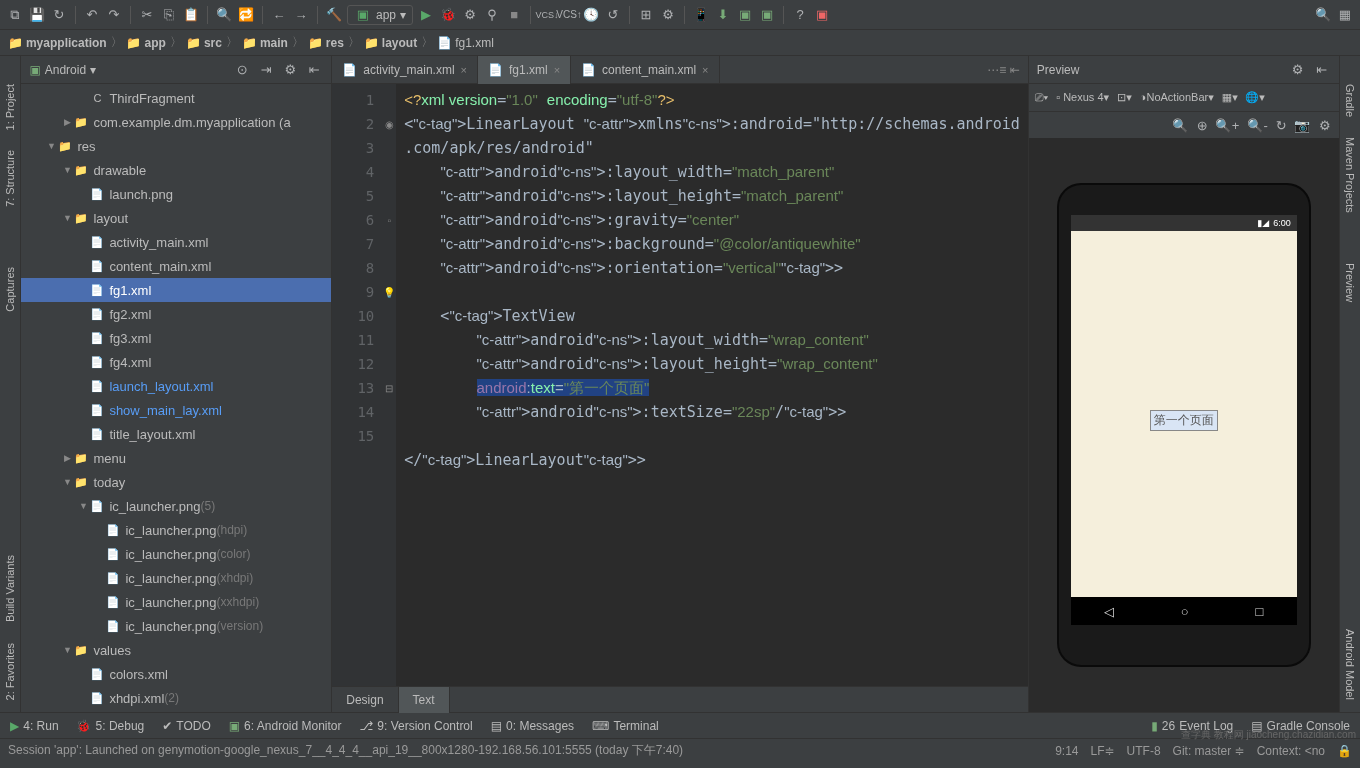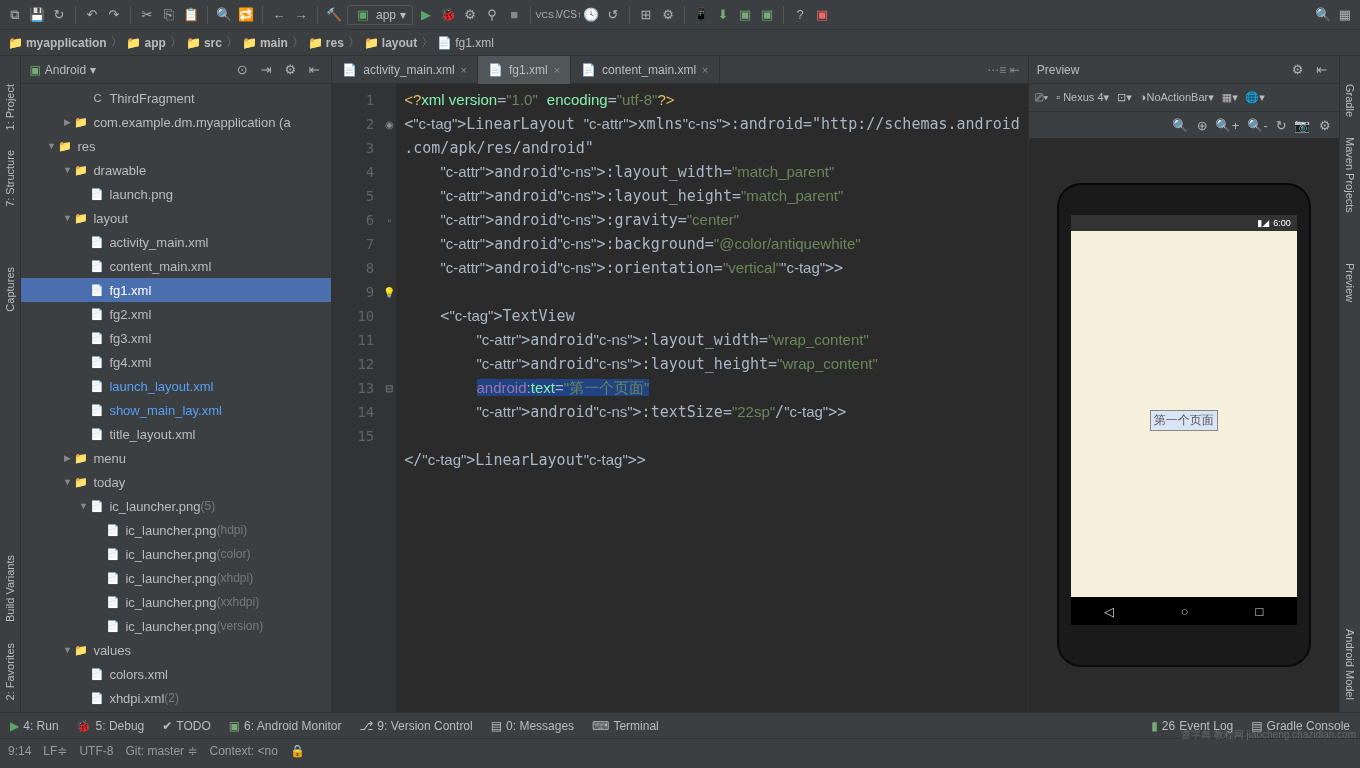--- a/index.html
+++ b/index.html
@@ -368,20 +368,24 @@
 
     &lt;<span class="&lt;span">"c-tag"</span>&gt;TextView
         <span class="&lt;span">"c-attr"</span>&gt;android<span class="&lt;span">"c-ns"</span>&gt;:layout_width=<span class="c-str">"wrap_content"</span>
         <span class="&lt;span">"c-attr"</span>&gt;android<span class="&lt;span">"c-ns"</span>&gt;:layout_height=<span class="c-str">"wrap_content"</span>
         <span class="c-sel"><span class="c-ns">android</span>:<span class="c-attr">text</span>=<span class="c-str">"第一个页面"</span></span>
         <span class="&lt;span">"c-attr"</span>&gt;android<span class="&lt;span">"c-ns"</span>&gt;:textSize=<span class="c-str">"22sp"</span>/<span class="&lt;span">"c-tag"</span>&gt;&gt;
 
 &lt;/<span class="&lt;span">"c-tag"</span>&gt;LinearLayout<span class="&lt;span">"c-tag"</span>&gt;&gt;
 </div>
     </div>
+    <div class="editor-footer">
+      <div class="ef-tab">Design</div>
+      <div class="ef-tab active">Text</div>
+    </div>
   </div>
 
   <div class="preview-panel">
     <div class="panel-header">
       <span>Preview</span>
       <div class="panel-header-r">
         <span class="tb-icon">⚙</span>
         <span class="tb-icon">⇤</span>
       </div>
     </div>
@@ -465,20 +469,21 @@
       <span>26</span> 
       <span>Event Log</span>
     </span>
   <span class="bb-item">
       <span>▤</span>
       <span>Gradle Console</span>
     </span>
 </div>
 
 <div class="status-bar">
+  <span>Session 'app': Launched on genymotion-google_nexus_7__4_4_4__api_19__800x1280-192.168.56.101:5555 (today 下午7:40)</span>
   <div class="status-r">
     <span>9:14</span>
     <span>LF≑</span>
     <span>UTF-8</span>
     <span>Git: master ≑</span>
     <span>Context: &lt;no</span>
     <span>🔒</span>
   </div>
 </div>
 

